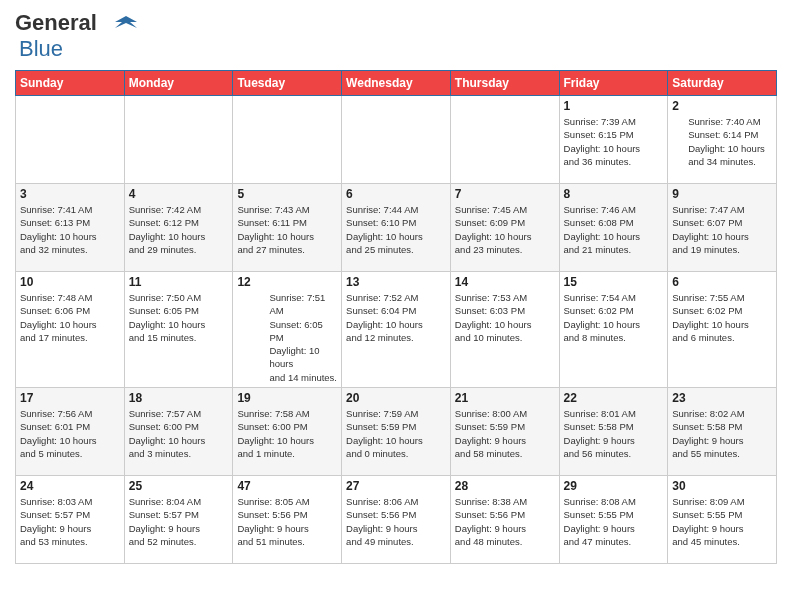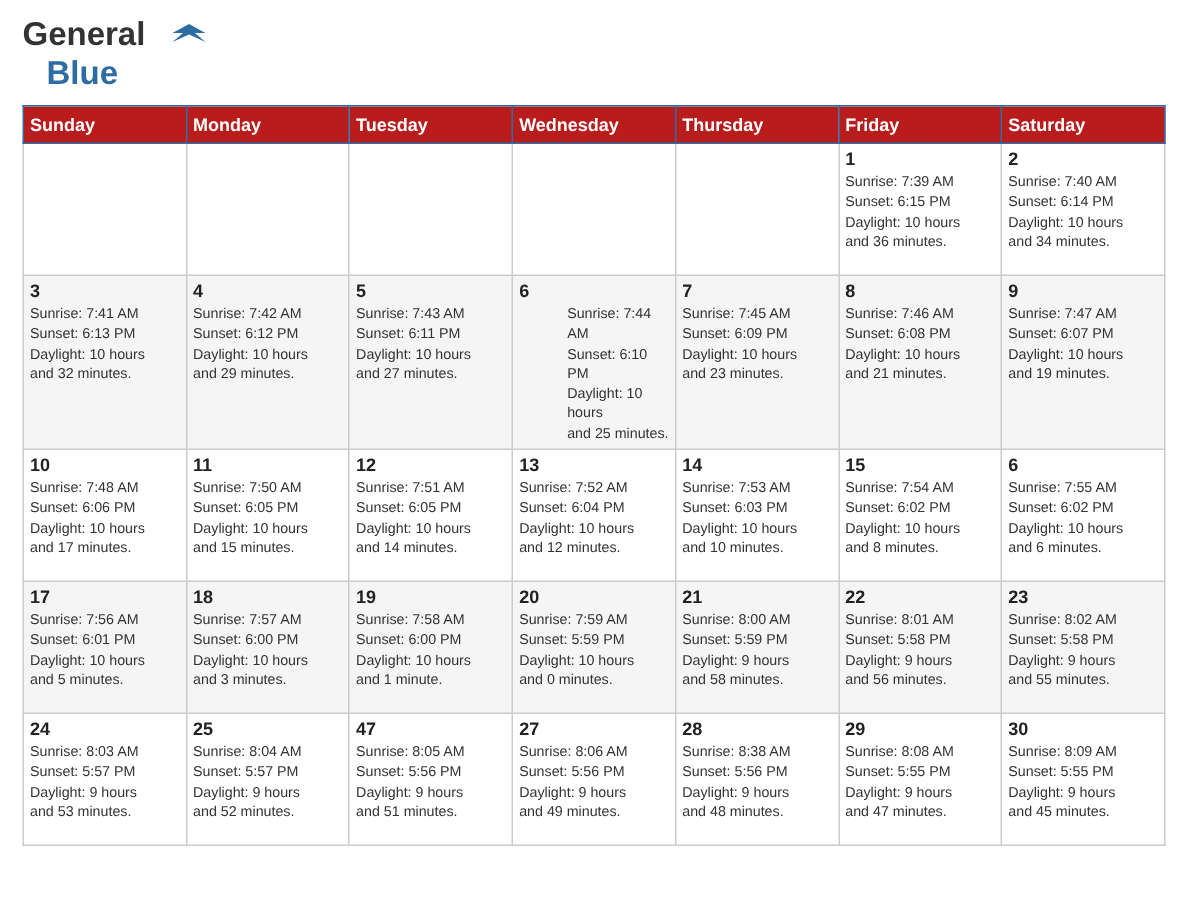--- a/index.html
+++ b/index.html
@@ -38,21 +38,21 @@
     .location-title {
       font-size: 16px;
       color: #444;
     }
     table {
       width: 100%;
       border-collapse: collapse;
       table-layout: fixed;
     }
     thead th {
-      background: #b91c1c;
+      background: #ef4444;
       color: #fff;
       font-size: 12px;
       font-weight: bold;
       padding: 5px 4px;
       text-align: left;
       border: 1px solid #2e6da4;
     }
     tbody td {
       border: 1px solid #ccc;
       vertical-align: top;
@@ -86,21 +86,21 @@
 
 <div class="header-area">
   <div class="logo">
     <div class="logo-line">
       <span style="font-size:22px;font-weight:bold;color:#333;">General</span>
       <svg width="22" height="22" viewBox="0 0 22 22">
         <polygon points="11,4 22,10 15,10 22,16 11,11 0,16 7,10 0,10" fill="#2e6da4"></polygon>
       </svg>
     </div>
     <div>
-      <span style="font-size:22px;font-weight:bold;color:#2e6da4;margin-left:16px;">Blue</span>
+      <span style="font-size:22px;font-weight:normal;color:#2e6da4;margin-left:4px;">Blue</span>
     </div>
   </div>
   <div class="title-area">
     <div class="month-title"></div>
     <div class="location-title"></div>
   </div>
 </div>
 
 <table>
   <thead>
@@ -123,21 +123,21 @@
         <td class="empty-cell"></td>
         <td>
           <span class="day-num">1</span>
           <div class="cell-content" style="white-space: pre-line;">Sunrise: 7:39 AM
 Sunset: 6:15 PM
 Daylight: 10 hours
 and 36 minutes.</div>
         </td>
         <td>
           <span class="day-num">2</span>
-          <div class="cell-content" style="white-space: pre-line;">Sunrise: 7:40 AM
+          <div class="cell-content" style="white-space: pre-line; margin-left: 16px;">Sunrise: 7:40 AM
 Sunset: 6:14 PM
 Daylight: 10 hours
 and 34 minutes.</div>
         </td>
       </tr>
       <tr>
         <td>
           <span class="day-num">3</span>
           <div class="cell-content" style="white-space: pre-line;">Sunrise: 7:41 AM
 Sunset: 6:13 PM
@@ -153,21 +153,21 @@
         </td>
         <td>
           <span class="day-num">5</span>
           <div class="cell-content" style="white-space: pre-line;">Sunrise: 7:43 AM
 Sunset: 6:11 PM
 Daylight: 10 hours
 and 27 minutes.</div>
         </td>
         <td>
           <span class="day-num">6</span>
-          <div class="cell-content" style="white-space: pre-line; margin-left: 32px;">Sunrise: 7:44 AM
+          <div class="cell-content" style="white-space: pre-line;">Sunrise: 7:44 AM
 Sunset: 6:10 PM
 Daylight: 10 hours
 and 25 minutes.</div>
         </td>
         <td>
           <span class="day-num">7</span>
           <div class="cell-content" style="white-space: pre-line;">Sunrise: 7:45 AM
 Sunset: 6:09 PM
 Daylight: 10 hours
 and 23 minutes.</div>
@@ -197,21 +197,21 @@
         </td>
         <td>
           <span class="day-num">11</span>
           <div class="cell-content" style="white-space: pre-line;">Sunrise: 7:50 AM
 Sunset: 6:05 PM
 Daylight: 10 hours
 and 15 minutes.</div>
         </td>
         <td>
           <span class="day-num">12</span>
-          <div class="cell-content" style="white-space: pre-line;">Sunrise: 7:51 AM
+          <div class="cell-content" style="white-space: pre-line; margin-left: 32px;">Sunrise: 7:51 AM
 Sunset: 6:05 PM
 Daylight: 10 hours
 and 14 minutes.</div>
         </td>
         <td>
           <span class="day-num">13</span>
           <div class="cell-content" style="white-space: pre-line;">Sunrise: 7:52 AM
 Sunset: 6:04 PM
 Daylight: 10 hours
 and 12 minutes.</div>

